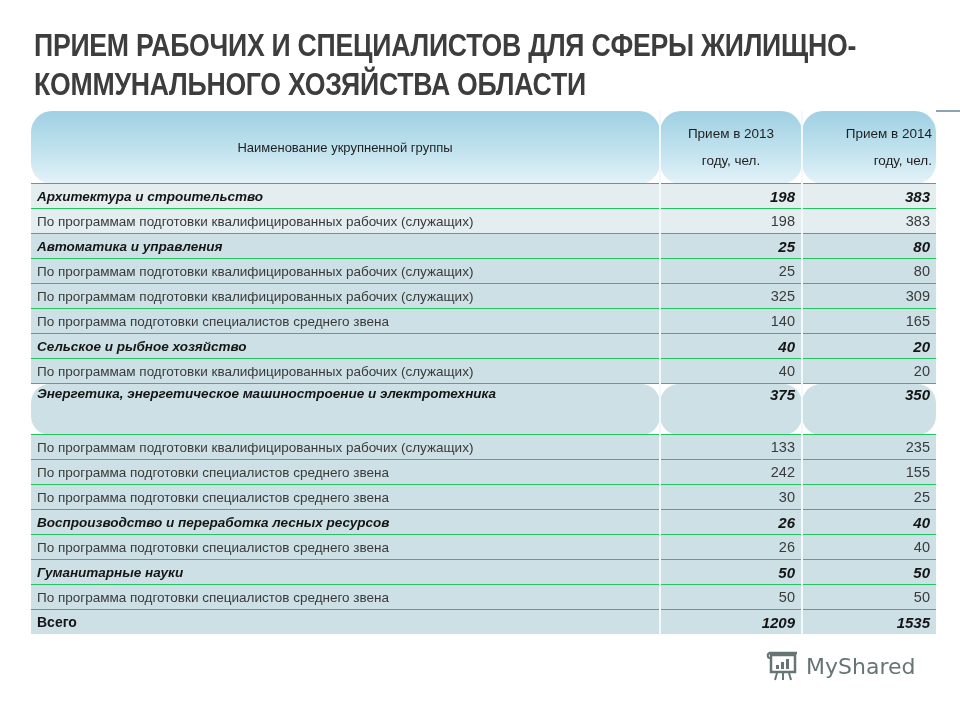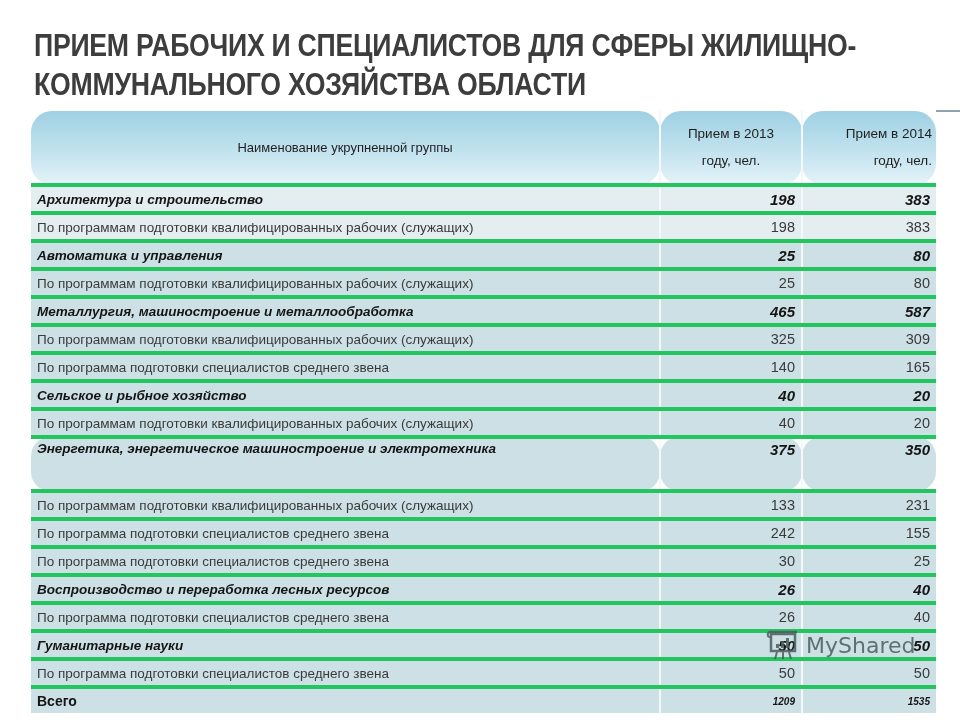--- a/index.html
+++ b/index.html
@@ -35,38 +35,38 @@
       color: #1f1f1f; font-weight: normal;
       font-size: 13.5px; line-height: 27px;
       border-right: 2px solid #f2f8fb;
       padding: 0 4px;
       border-radius: 21px;
     }
     thead th:last-child { border-right: none; text-align: right; }
     thead th.h-name { font-size: 13px; }
     tbody td {
       height: 24px; padding: 0 6px;
-      border-top: 4px solid #22c55e;
+      border-top: 1px solid #22c55e;
       border-right: 2px solid #f3f8fa;
       font-size: 13.5px; color: #3a3a3a;
       background: #cde0e6;
       white-space: nowrap; overflow: hidden;
     }
     tbody td:last-child { border-right: none; }
     tbody tr.first td { background: #e4edf0; }
     tbody tr.first + tr td { background: #e4edf0; }
     tbody tr.tall td { height: 48px; vertical-align: top; padding-top: 2px; border-radius: 19px; }
     td.num { text-align: right; font-size: 14.5px; }
     tr.group td { font-style: italic; font-weight: bold; color: #151515; }
     tr.group td.num { font-size: 15px; }
     tr.total td.name { font-weight: bold; font-style: normal; color: #151515; font-size: 14px; }
-    tr.total td.num { font-style: italic; font-weight: bold; color: #151515; font-size: 10px; }
+    tr.total td.num { font-style: italic; font-weight: bold; color: #151515; font-size: 15px; }
     tr.sub td.name { font-weight: normal; }
     .watermark {
-      position: absolute; left: 766px; top: 629px;
+      position: absolute; left: 766px; top: 650px;
       display: flex; align-items: center; gap: 6px;
       color: #4c5d5c; opacity: 0.85;
       font-size: 22px; font-family: "DejaVu Sans", sans-serif;
     }
     .watermark svg { display: block; }
   </style>
 </head>
 <body>
 
 <div class="slide-title">
@@ -109,25 +109,20 @@
       <tr class="group">
         <td class="name">Автоматика и управления</td>
         <td class="num">25</td>
         <td class="num">80</td>
       </tr>
       <tr class="sub">
         <td class="name">По программам подготовки квалифицированных рабочих (служащих)</td>
         <td class="num">25</td>
         <td class="num">80</td>
       </tr>
-      <tr class="group">
-        <td class="name">Металлургия, машиностроение и металлообработка</td>
-        <td class="num">465</td>
-        <td class="num">587</td>
-      </tr>
       <tr class="sub">
         <td class="name">По программам подготовки квалифицированных рабочих (служащих)</td>
         <td class="num">325</td>
         <td class="num">309</td>
       </tr>
       <tr class="sub">
         <td class="name">По программа подготовки специалистов среднего звена</td>
         <td class="num">140</td>
         <td class="num">165</td>
       </tr>
@@ -142,21 +137,21 @@
         <td class="num">20</td>
       </tr>
       <tr class="group tall">
         <td class="name">Энергетика, энергетическое машиностроение и электротехника</td>
         <td class="num">375</td>
         <td class="num">350</td>
       </tr>
       <tr class="sub">
         <td class="name">По программам подготовки квалифицированных рабочих (служащих)</td>
         <td class="num">133</td>
-        <td class="num">231</td>
+        <td class="num">235</td>
       </tr>
       <tr class="sub">
         <td class="name">По программа подготовки специалистов среднего звена</td>
         <td class="num">242</td>
         <td class="num">155</td>
       </tr>
       <tr class="sub">
         <td class="name">По программа подготовки специалистов среднего звена</td>
         <td class="num">30</td>
         <td class="num">25</td>

